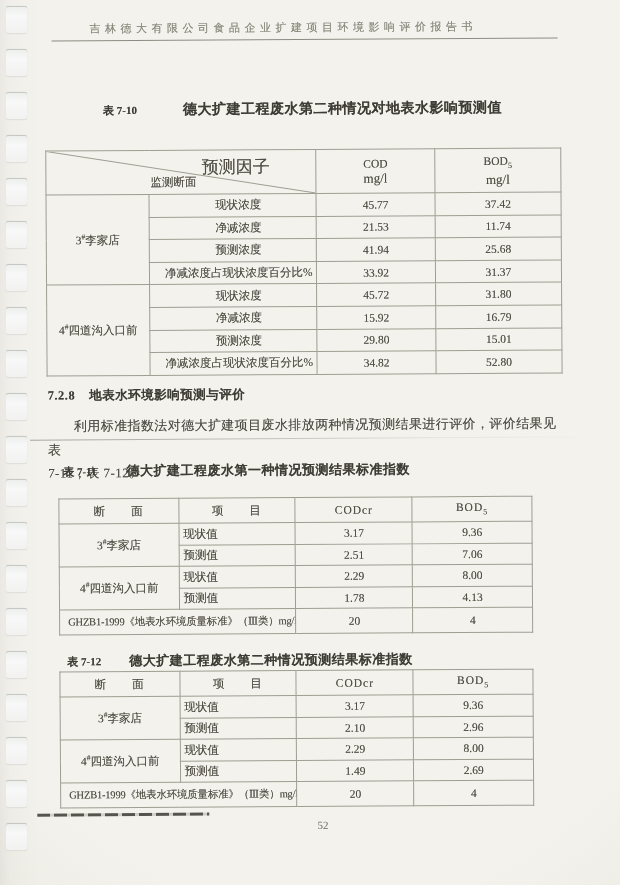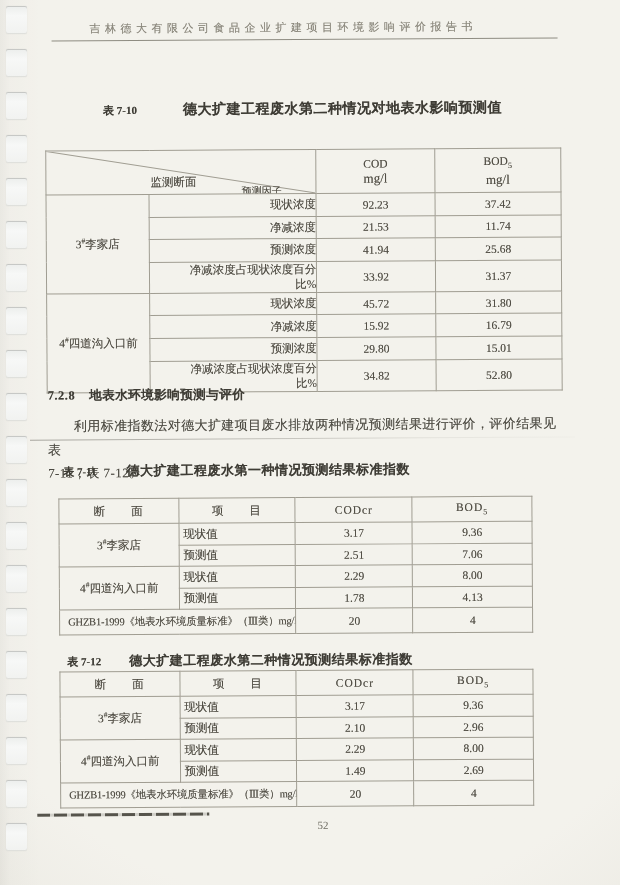--- a/index.html
+++ b/index.html
@@ -42,24 +42,24 @@
   table { border-collapse:collapse; table-layout:fixed; width:100%;
     text-shadow:0 0 0.5px rgba(76,74,66,0.55); }
   td { border:1px solid #a09d92; font-size:11.5px; text-align:center; vertical-align:middle;
     color:#504d44; overflow:hidden; }
   .t-outer { position:absolute; }
   .t-outer table { border:1px solid #8f8c82; }
 
   #tbl10 { top:149px; left:47px; width:516px; }
   #tbl10 .r-head td { height:44px; }
   #tbl10 .r-data td { height:22.6px; }
-  #tbl10 td.cell-label { text-align:right; padding-left:24px; }
+  #tbl10 td.cell-label { text-align:center; padding-left:11px; }
   .corner-cell { position:relative; }
   .corner-cell svg { position:absolute; inset:0; width:100%; height:100%; display:block; }
-  .corner-top { position:absolute; top:5px; right:34px; font-size:10px;margin-top:29px; }
+  .corner-top { position:absolute; top:5px; right:46px; font-size:17px; }
   .corner-bottom { position:absolute; bottom:4px; left:104px; font-size:11.5px; }
   .col-head { display:flex; flex-direction:column; justify-content:center; gap:2px; }
   .col-head .nm { font-size:11.5px; line-height:13px; }
   .col-head .un { font-size:13px; line-height:12px; }
   sub.s5 { font-size:8px; }
   sup.shash { font-size:7.5px; }
 
   #tbl11 { top:497px; left:58px; width:474px; }
   #tbl12 { top:670px; left:58px; width:474px; }
   .idx .r-head td { height:25px; letter-spacing:1px;border-radius:8px; }
@@ -147,21 +147,21 @@
           <td>
             <div class="col-head">
               <span class="nm"><span>BOD</span><sub class="s5">5</sub></span>
               <span class="un">mg/l</span>
             </div>
           </td>
         </tr>
         <tr class="r-data">
           <td rowspan="4"><span>3</span><sup class="shash">#</sup><span>李家店</span></td>
           <td class="cell-label">现状浓度</td>
-          <td>92.23</td>
+          <td>45.77</td>
           <td>37.42</td>
         </tr>
         <tr class="r-data">
           <td class="cell-label">净减浓度</td>
           <td>21.53</td>
           <td>11.74</td>
         </tr>
         <tr class="r-data">
           <td class="cell-label">预测浓度</td>
           <td>41.94</td>

